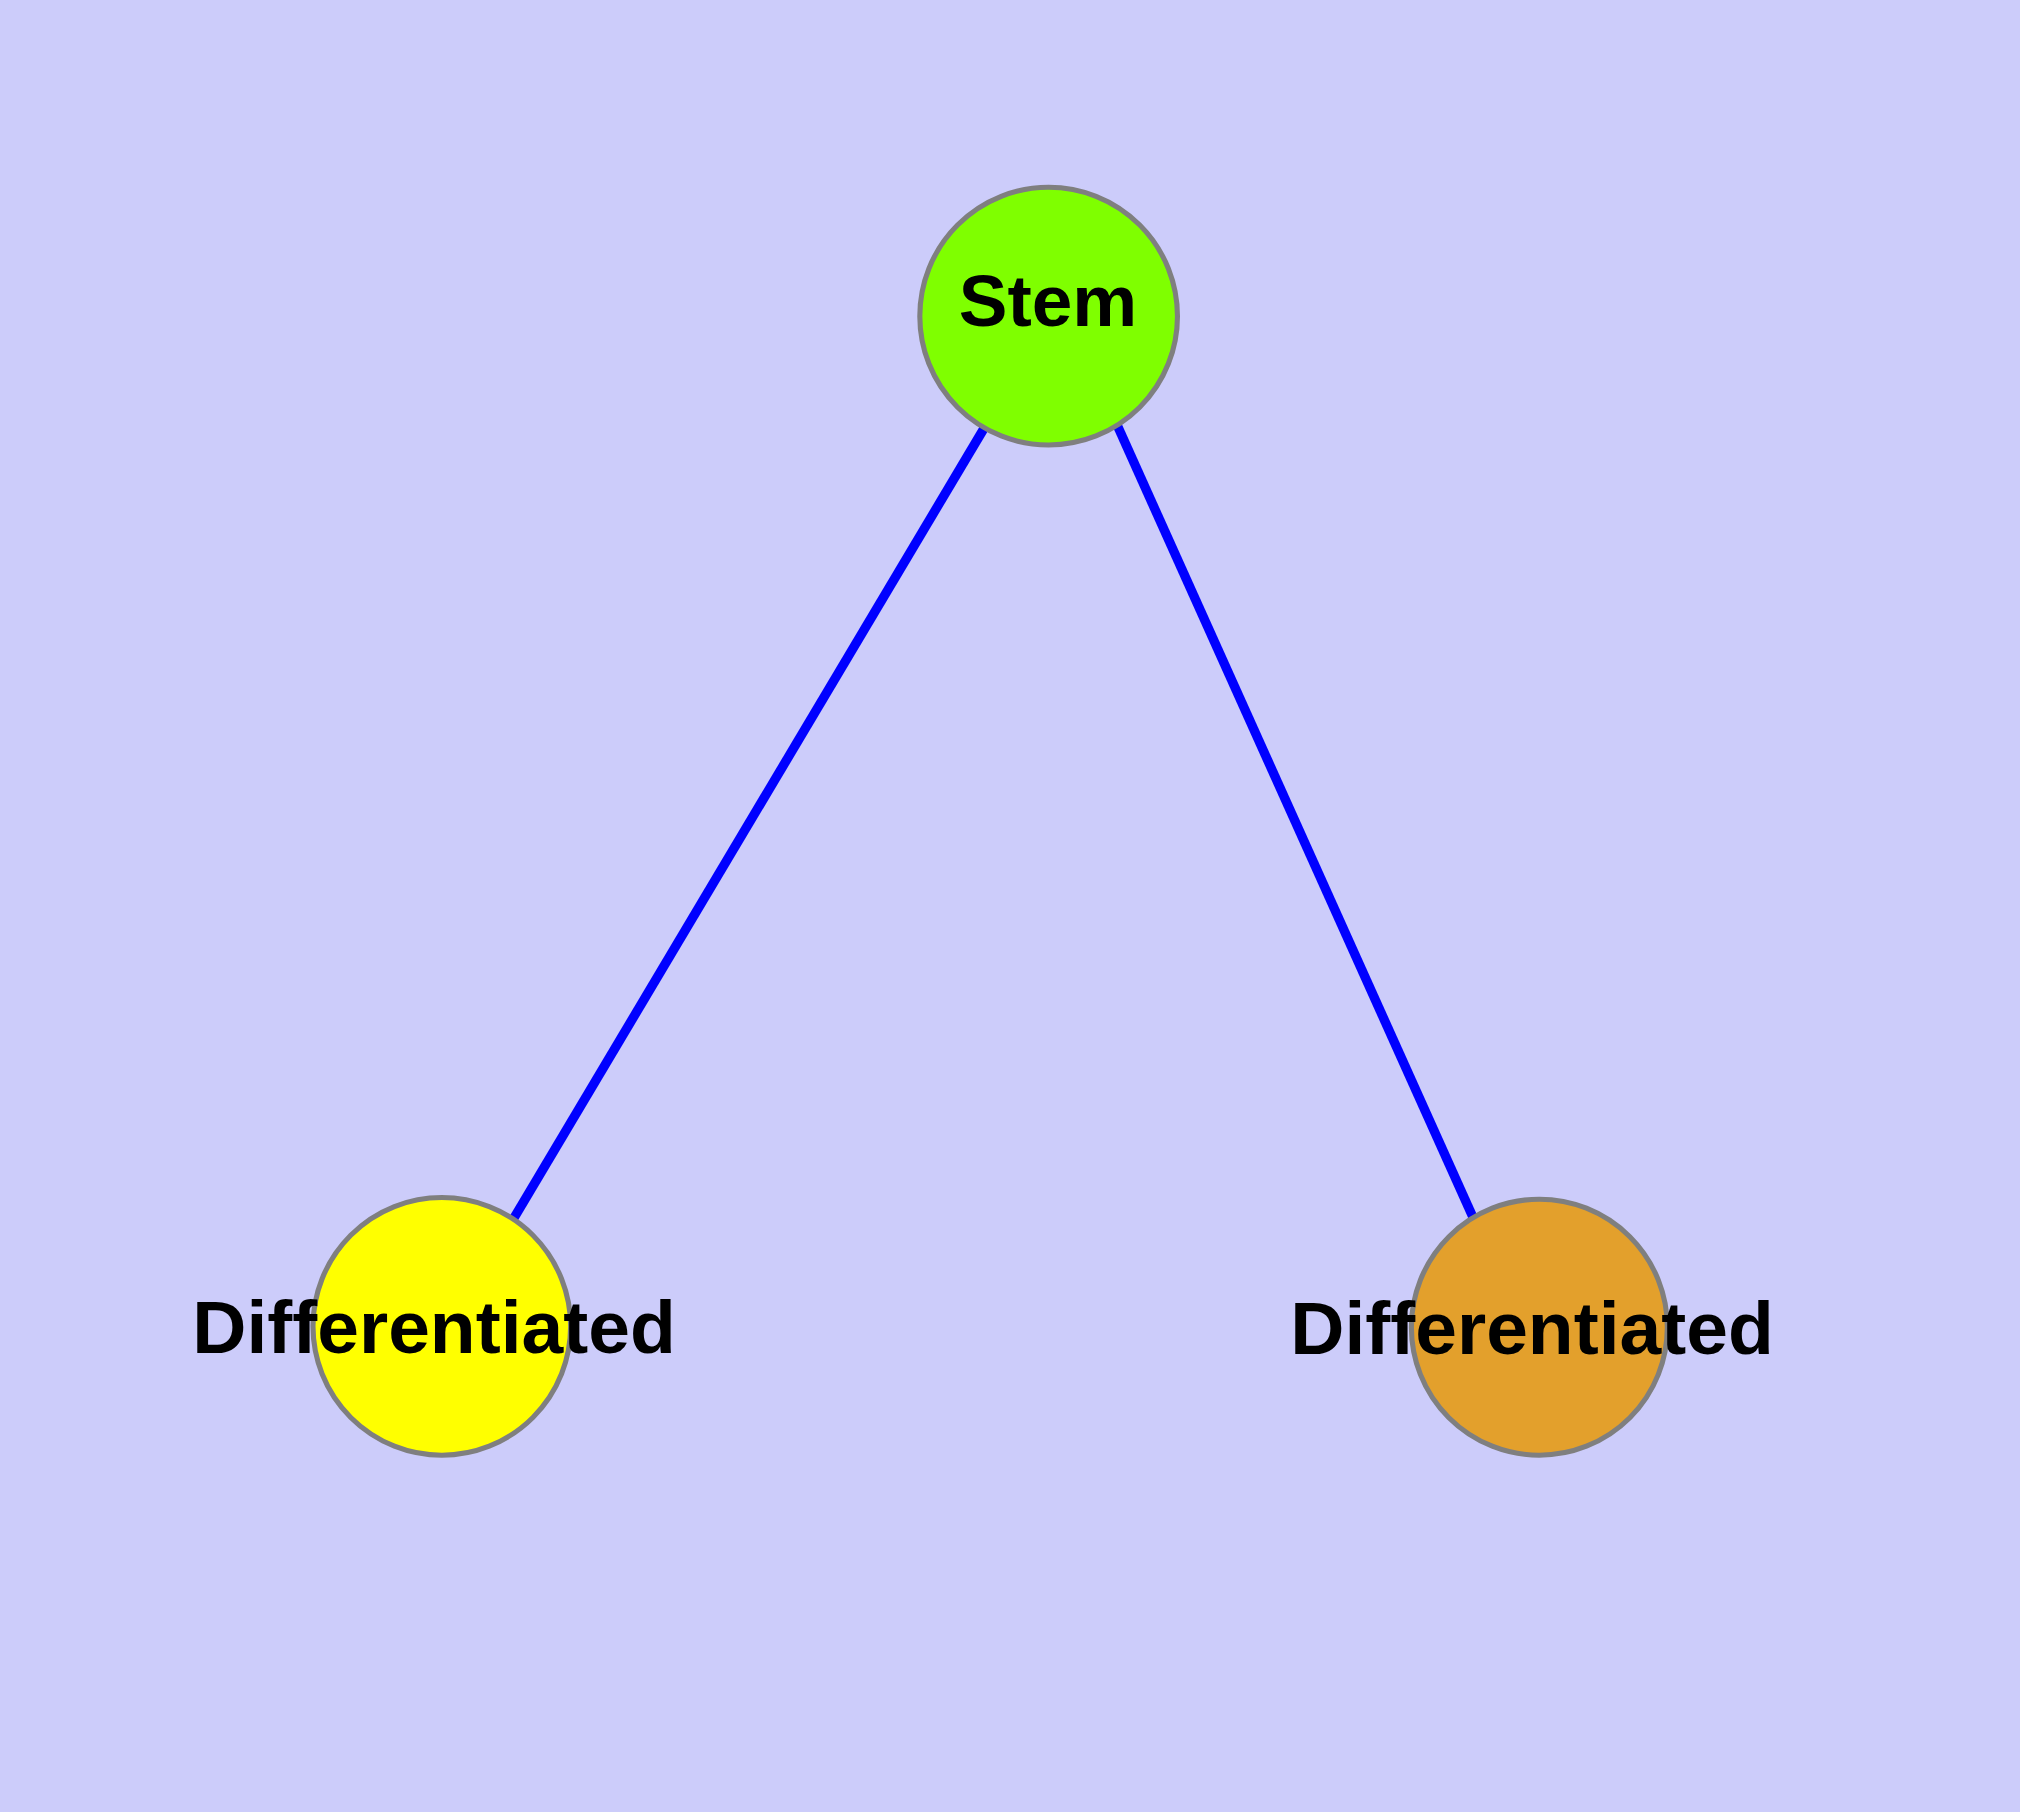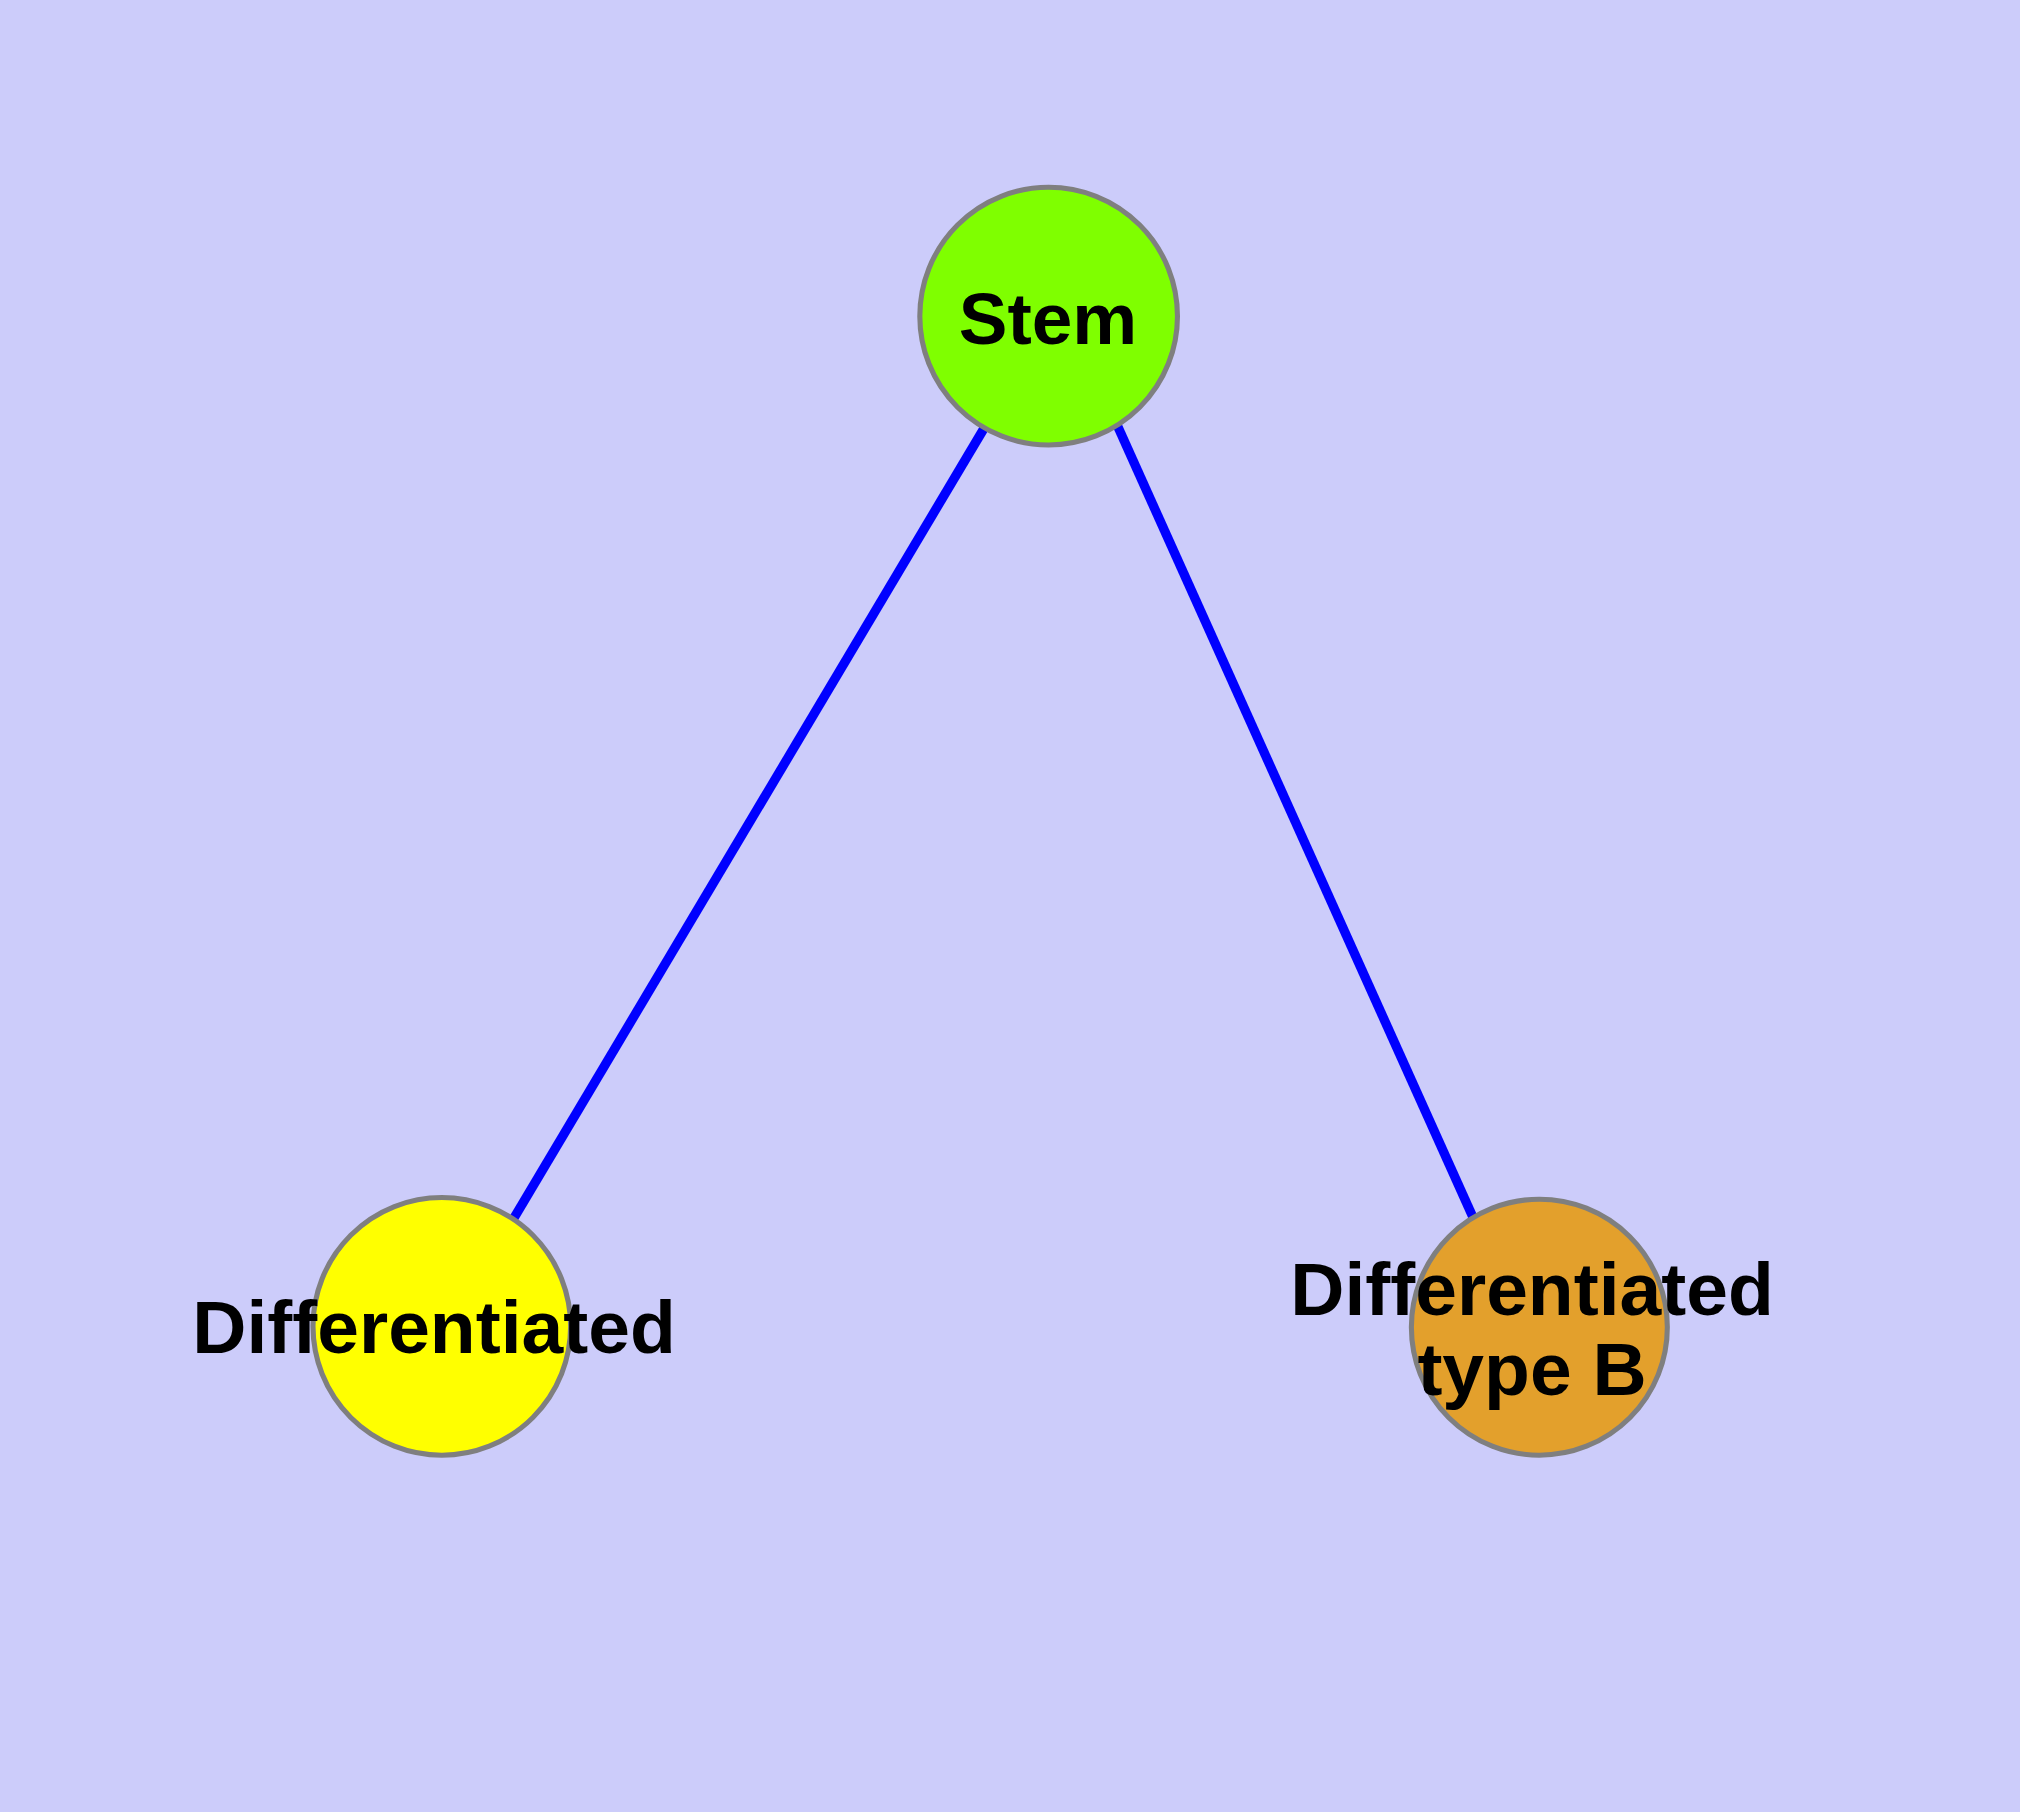--- a/index.html
+++ b/index.html
@@ -35,21 +35,21 @@
     white-space: nowrap;
     pointer-events: none;
     transform: translate(-50%, -50%);
   }
   .node-label span {
     display: block;
   }
   #label-stem {
     font-size: 73px;
     left: 1048px;
-    top: 319px;
+    top: 301px;
   }
   #label-diff-a {
     font-size: 75px;
     left: 434px;
     top: 1328px;
   }
   #label-diff-b {
     font-size: 75px;
     left: 1532px;
     top: 1329px;
@@ -79,17 +79,16 @@
   <div class="node-label" id="label-stem">
     <span>Stem</span>
   </div>
 
   <div class="node-label" id="label-diff-a">
     <span>Differentiated</span>
   </div>
 
   <div class="node-label" id="label-diff-b">
     <span>Differentiated</span>
-    <span>type B</span>
   </div>
 
 </div>
 
 
 </body></html>

